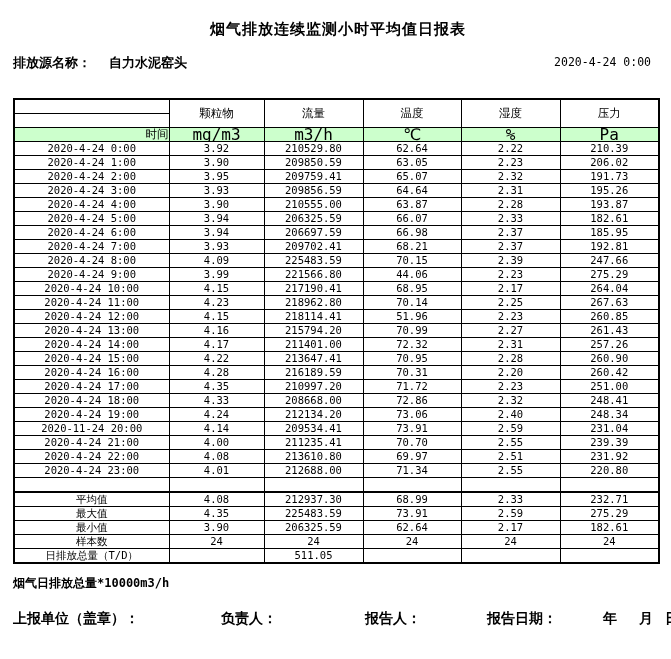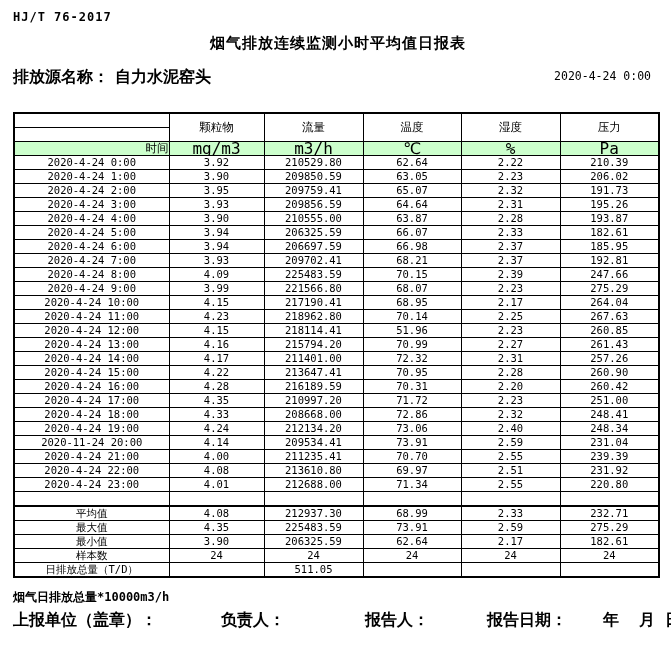--- a/index.html
+++ b/index.html
@@ -36,24 +36,24 @@
   }
   .meta-row {
     display: flex;
     justify-content: space-between;
     align-items: flex-end;
     margin-top: 17px;
     height: 15px;
     line-height: 15px;
   }
   .source-label, .source-name {
-    font-size: 16px;
+    font-size: 13px;
     font-weight: bold;
   }
-  .source-name { margin-left: 6px; font-family: Liberation Serif, serif; }
+  .source-name { margin-left: 18px; font-family: Liberation Serif, serif; }
   .datetime {
     font-size: 11.5px;
     margin-right: 12px;
   }
   table.report {
     border-collapse: collapse;
     table-layout: fixed;
     width: 645px;
     margin-top: 28px;
     border: 2px solid #000;
@@ -81,39 +81,38 @@
   .footnote {
     font-size: 12px;
     font-weight: bold;
     margin-top: 12px;
     height: 14px;
     line-height: 14px;
   }
   .sign-line {
     position: relative;
     height: 16px;
-    margin-top: 6px;
-    font-size: 16px;
+    margin-top: 20px;
+    font-size: 14px;
     font-weight: bold;
   }
   .sign-line span { position: absolute; top: 0; white-space: nowrap; }
   .pos-unit { left: 0; }
   .pos-resp { left: 208px; }
   .pos-reporter { left: 352px; }
   .pos-date { left: 474px; }
   .pos-year { left: 590px; }
   .pos-month { left: 626px; }
   .pos-day { left: 652px; }
 </style>
 </head>
 <body>
 
 <div class="page">
 
-  <div class="standard">HJ/T  76-2017</div>
 
   <div class="title">烟气排放连续监测小时平均值日报表</div>
 
   <div class="meta-row">
     <div>
       <span class="source-label">排放源名称：</span><span class="source-name">自力水泥窑头</span>
     </div>
     <div class="datetime">2020-4-24 0:00</div>
   </div>
 
@@ -217,21 +216,21 @@
           <td>4.09</td>
           <td>225483.59</td>
           <td>70.15</td>
           <td>2.39</td>
           <td>247.66</td>
         </tr>
         <tr>
           <td>2020-4-24 9:00</td>
           <td>3.99</td>
           <td>221566.80</td>
-          <td>68.07</td>
+          <td>44.06</td>
           <td>2.23</td>
           <td>275.29</td>
         </tr>
         <tr>
           <td>2020-4-24 10:00</td>
           <td>4.15</td>
           <td>217190.41</td>
           <td>68.95</td>
           <td>2.17</td>
           <td>264.04</td>

